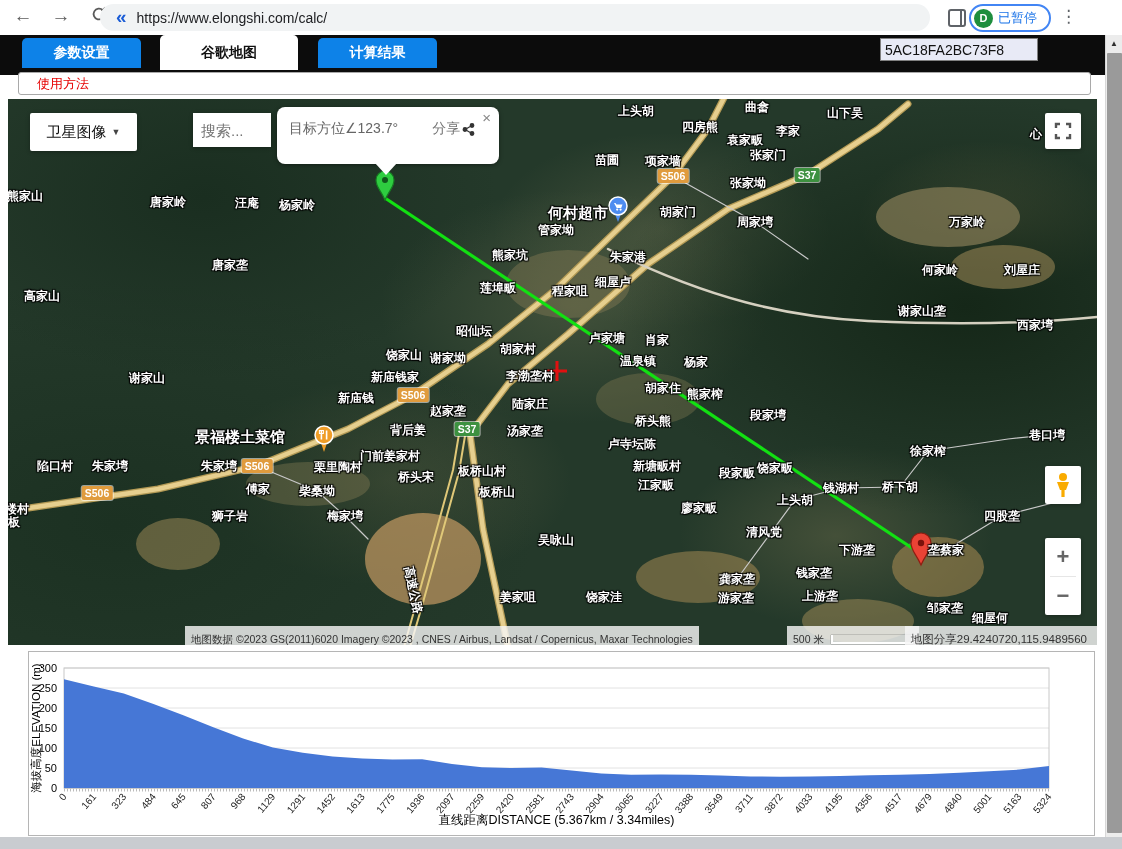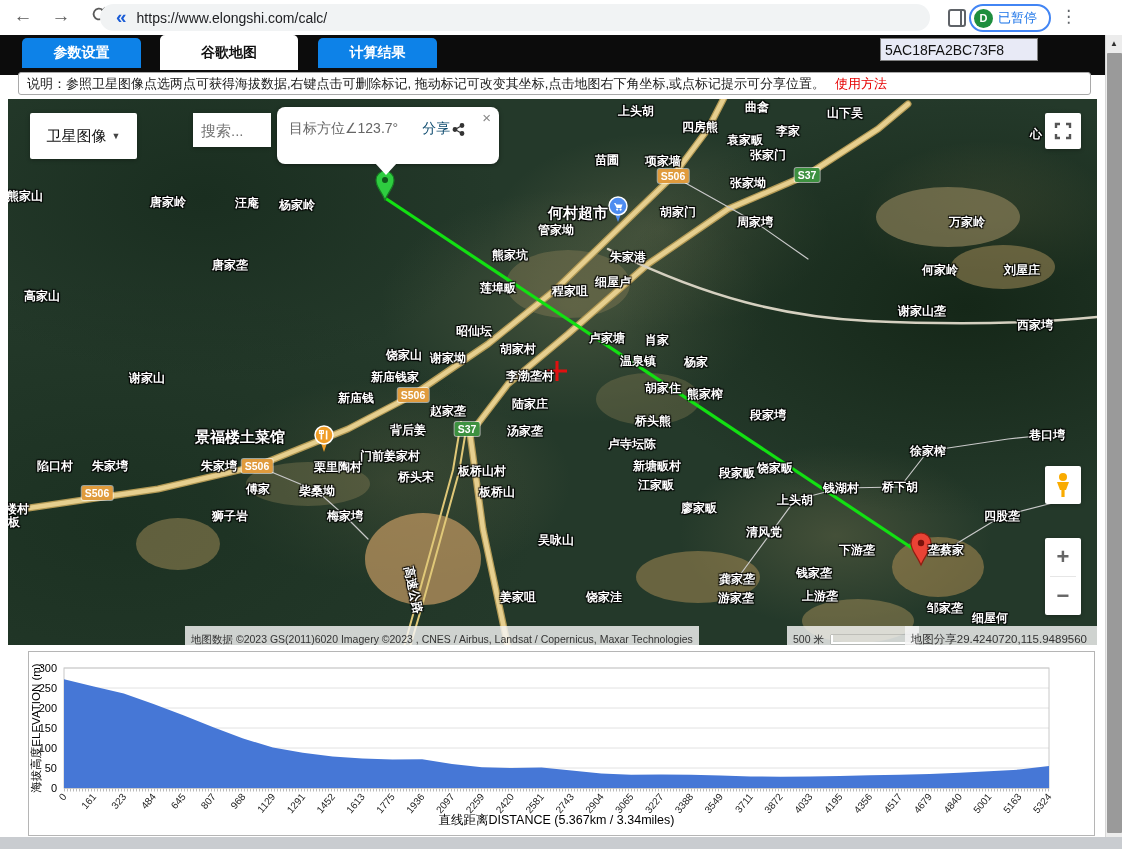--- a/index.html
+++ b/index.html
@@ -45,39 +45,39 @@
     #24392a;}
   .map svg.overlay{position:absolute;left:0;top:0;}
   #map-labels{position:absolute;left:0;top:0;width:1089px;height:546px;pointer-events:none;}
   .mlabel{position:absolute;transform:translate(-50%,-50%);color:#fff;font-size:12px;font-weight:600;white-space:nowrap;
     text-shadow:-1px -1px 1px rgba(0,0,0,.95),1px -1px 1px rgba(0,0,0,.95),-1px 1px 1px rgba(0,0,0,.95),1px 1px 1px rgba(0,0,0,.95);}
   .mlabel.big{font-size:15px;font-weight:700;}
   .rbadge{position:absolute;transform:translate(-50%,-50%);background:#e09b3d;color:#fff;font-size:10.5px;
           font-weight:700;padding:0 3px;border-radius:2px;line-height:14px;box-shadow:0 0 0 1px rgba(255,255,255,.55);}
   .rbadge.green{background:#3d9140;}
   
-  .maptype{position:absolute;left:22px;top:14px;width:107px;height:46px;background:#fff;border-radius:2px;
+  .maptype{position:absolute;left:22px;top:14px;width:107px;height:38px;background:#fff;border-radius:2px;
            box-shadow:0 1px 4px rgba(0,0,0,.3);font-size:15px;color:#111;display:flex;align-items:center;
            justify-content:center;cursor:pointer;}
   .maptype .caret{font-size:9px;color:#444;margin-left:5px;}
   .searchbox{position:absolute;left:185px;top:14px;width:62px;height:34px;background:#fff;border:none;
              box-shadow:0 1px 4px rgba(0,0,0,.3);font-size:15px;color:#333;padding:0 8px;font-family:inherit;}
   .ctrl{position:absolute;background:#fff;border-radius:2px;box-shadow:0 1px 4px rgba(0,0,0,.3);}
   .fsbtn{left:1037px;top:14px;width:36px;height:36px;}
   .pegman{left:1037px;top:367px;width:36px;height:38px;display:flex;align-items:center;justify-content:center;}
   .zoomctl{left:1037px;top:439px;width:36px;height:77px;}
   .zoomctl .zbtn{width:36px;height:38px;display:flex;align-items:center;justify-content:center;
                  font-size:22px;color:#666;font-weight:bold;cursor:pointer;}
   .zoomctl .divider{height:1px;background:#e6e6e6;margin:0 5px;}
   
   .popup{position:absolute;left:269px;top:8px;width:222px;height:57px;background:#fff;border-radius:8px;
          box-shadow:0 1px 4px rgba(0,0,0,.4);font-size:14px;color:#5f6368;padding:9px 12px;box-sizing:border-box;}
   .popup .l1 b{color:#000;}
   .popup .l2{margin-top:4px;color:#666;display:flex;align-items:center;}
-  .popup .share{margin-left:24px;cursor:pointer;color:#0c4a6e;display:flex;align-items:center;}
+  .popup .share{margin-left:34px;cursor:pointer;color:#737373;display:flex;align-items:center;}
   .popup .close{position:absolute;right:8px;top:2px;color:#888;font-size:15px;cursor:pointer;}
   .popup .tail{position:absolute;left:98px;bottom:-11px;width:0;height:0;
                border-left:11px solid transparent;border-right:11px solid transparent;border-top:12px solid #fff;}
   
   .mapbar{position:absolute;left:0;bottom:2px;width:1089px;height:17px;font-size:10.5px;color:#333;}
   .chip{position:absolute;background:rgba(245,245,245,.82);height:17px;display:flex;align-items:center;padding:5px 6px;}
   .chip.attr{left:177px;}
   .chip.scale{left:779px;}
   .chip.share{right:0;font-size:11.5px;padding-right:10px;}
   .bracket{display:inline-block;width:78px;height:7px;border:2px solid #fff;border-top:none;margin-left:7px;
@@ -124,21 +124,20 @@
   </div>
 
   <div class="tabbar">
     <div class="tab blue" style="left:22px;width:119px;">参数设置</div>
     <div class="tab active" style="left:160px;width:138px;">谷歌地图</div>
     <div class="tab blue" style="left:318px;width:119px;">计算结果</div>
     <input class="sessionbox" style="position: absolute; top: 3px;" value="5AC18FA2BC73F8">
   </div>
 
   <div class="instr">
-    <span>说明：参照卫星图像点选两点可获得海拔数据,右键点击可删除标记, 拖动标记可改变其坐标,点击地图右下角坐标,或点标记提示可分享位置。</span>
     <span class="link">使用方法</span>
   </div>
 
   <div class="map">
     <svg class="overlay" width="1089" height="546" viewBox="0 0 1089 546">
 
       <g>
         <ellipse cx="415" cy="460" rx="58" ry="46" fill="#c49a62" opacity="0.7"></ellipse>
         <ellipse cx="170" cy="445" rx="42" ry="26" fill="#b5995f" opacity="0.45"></ellipse>
         <ellipse cx="940" cy="118" rx="72" ry="30" fill="#8f835a" opacity="0.65"></ellipse>

